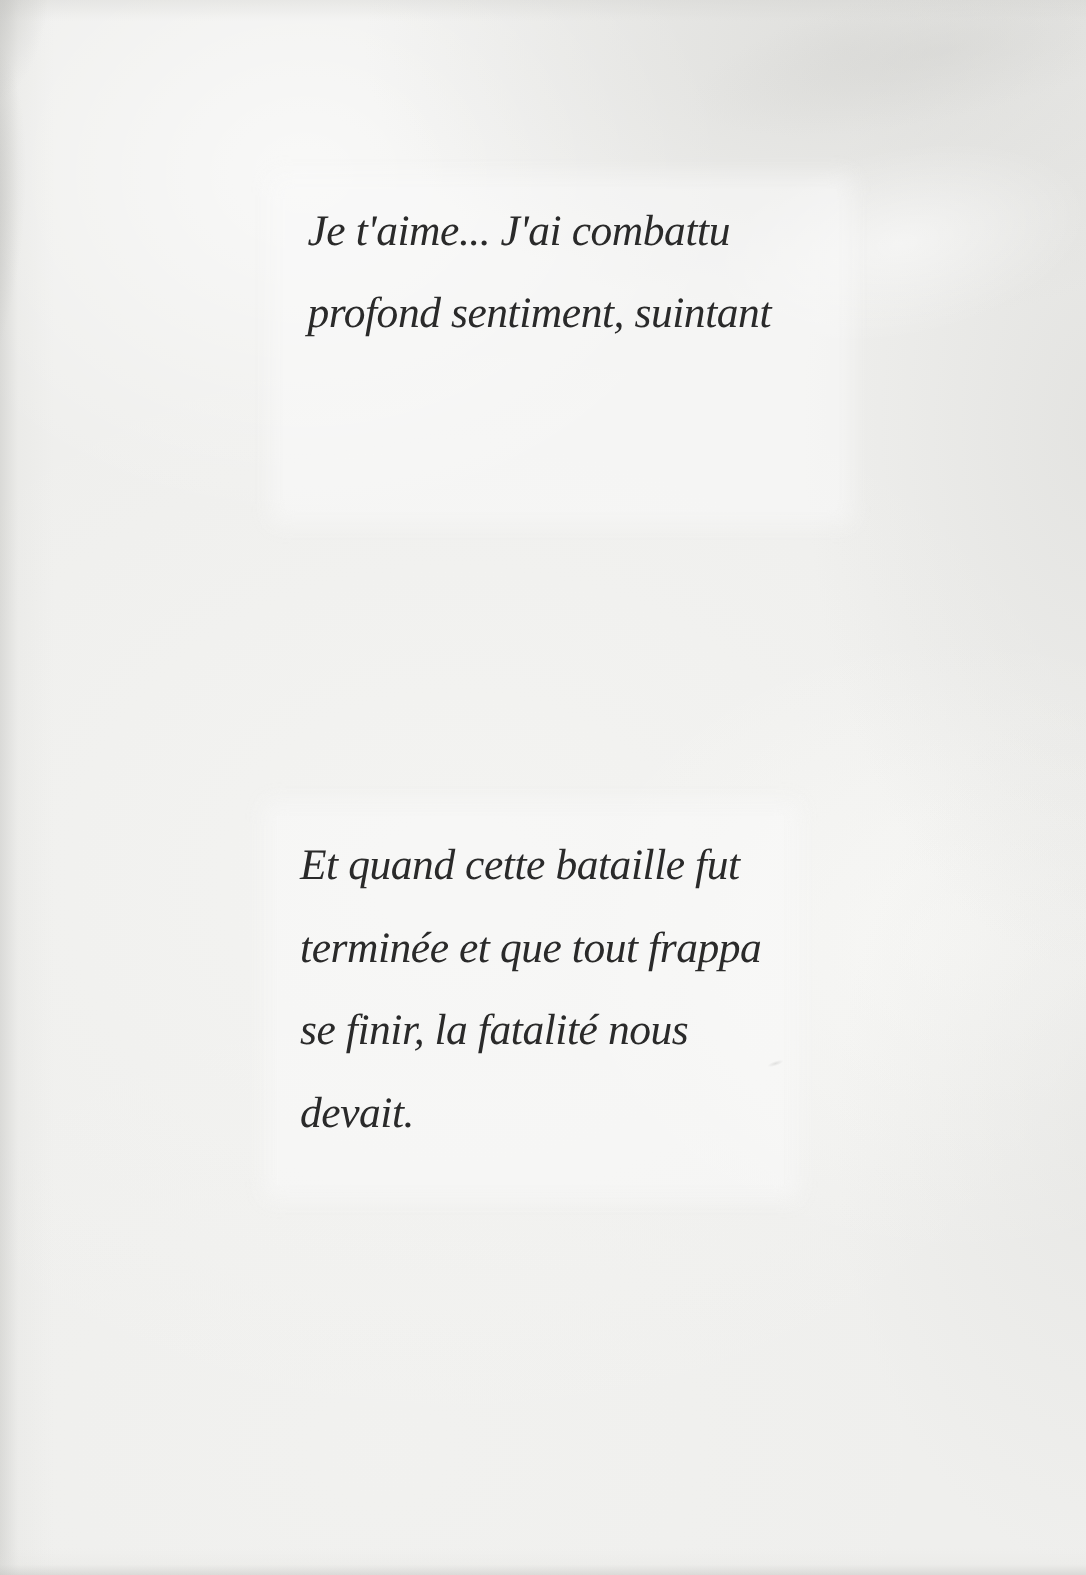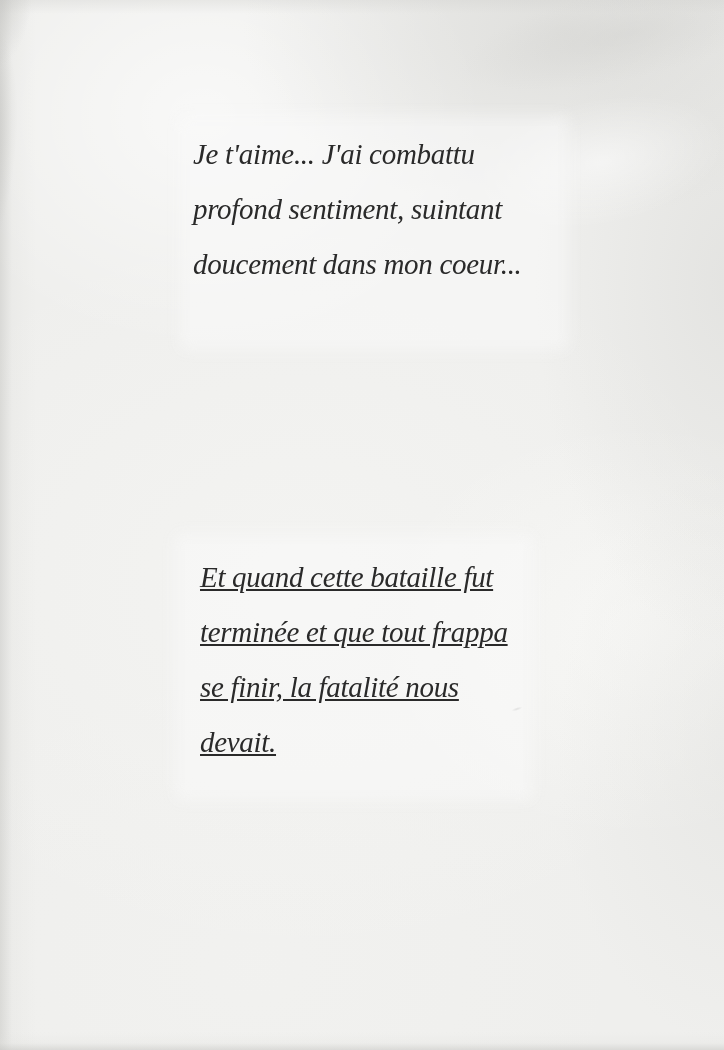--- a/index.html
+++ b/index.html
@@ -82,43 +82,42 @@
   .caption {
     position: absolute;
     font-family: "Liberation Serif", "DejaVu Serif", serif;
     font-style: italic;
     font-size: 29px;
     line-height: 55px;
     letter-spacing: -0.3px;
     color: #2a2a2a;
     white-space: nowrap;
   }
-  .caption.first  { left: 193px; top: 127px; }
-  .caption.second { left: 200px; top: 550px; text-decoration: underline; }
+  .caption.first  { left: 205px; top: 127px; }
+  .caption.second { left: 200px; top: 550px; }
 
   .caption .line {
     height: 55px;
   }
 </style>
 </head>
 <body>
 
 <div class="page">
 
   <div class="crease-top-left"></div>
   <div class="crease-top-right"></div>
   <div class="crease-mark"></div>
 
   <div class="text-backing first"></div>
   <div class="text-backing second"></div>
 
   <div class="caption first">
     <div class="line">Je t'aime... J'ai combattu</div>
     <div class="line">profond sentiment, suintant</div>
-    <div class="line">doucement dans mon coeur...</div>
   </div>
 
   <div class="caption second">
     <div class="line">Et quand cette bataille fut</div>
     <div class="line">terminée et que tout frappa</div>
     <div class="line">se finir, la fatalité nous</div>
     <div class="line">devait.</div>
   </div>
 
 </div>

